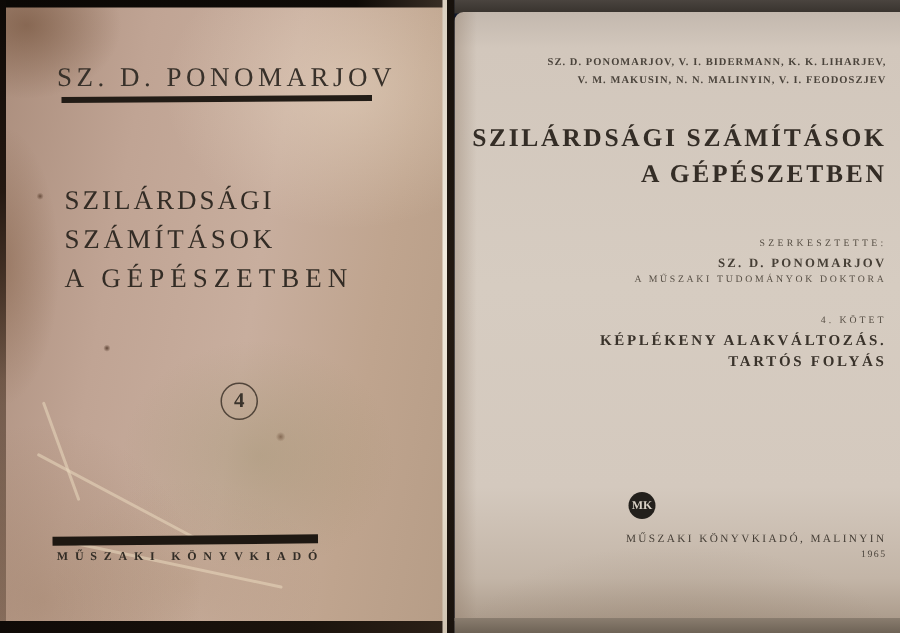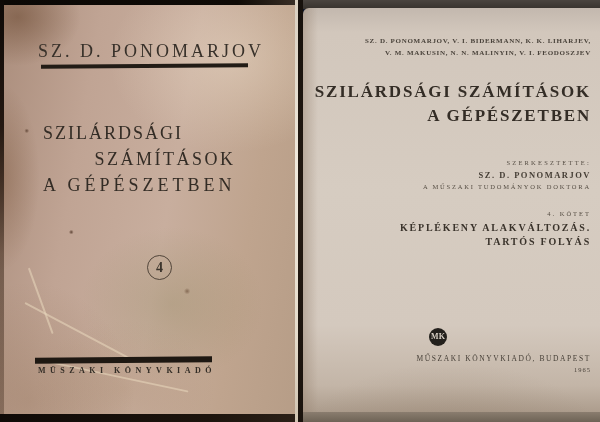--- a/index.html
+++ b/index.html
@@ -29,21 +29,21 @@
   .crack1{left:18px;top:330px;width:120px;height:1.5px;transform:rotate(28deg);}
   .crack2{left:40px;top:375px;width:150px;height:1.5px;transform:rotate(12deg);}
   .crack3{left:6px;top:300px;width:70px;height:1.5px;transform:rotate(70deg);}
   .cover-author{
     position:absolute;left:38px;top:41px;width:214px;text-align:center;
     font-size:18px;letter-spacing:3px;color:#38312a;white-space:nowrap;
   }
   .cover-rule{position:absolute;left:41px;top:64px;width:207px;height:4px;background:#221c16;transform:rotate(-.4deg);}
   .cover-title{position:absolute;left:43px;top:120px;color:#332c25;font-weight:normal;font-size:18px;line-height:26px;}
   .cover-title .l1{letter-spacing:2px;}
-  .cover-title .l2{letter-spacing:2.5px;text-align:right;}
+  .cover-title .l2{letter-spacing:2.5px;}
   .cover-title .l3{letter-spacing:4px;}
   .vol-badge{
     position:absolute;left:147px;top:255px;width:23px;height:23px;border-radius:50%;
     border:1.5px solid rgba(62,52,42,.85);color:#3b342c;
     font-size:14px;line-height:23px;text-align:center;font-weight:bold;
   }
   .cover-bar{position:absolute;left:35px;top:357px;width:177px;height:5.5px;background:#1e1812;transform:rotate(-.5deg);}
   .cover-pub{
     position:absolute;left:31px;top:366px;width:185px;text-align:right;
     font-size:8px;font-weight:bold;letter-spacing:4.5px;color:#332d26;white-space:nowrap;
@@ -68,21 +68,21 @@
   .tp-authors2{top:41px;font-size:7px;font-weight:bold;letter-spacing:.7px;color:#4a433b;}
   .tp-title1{top:74px;font-size:17px;font-weight:bold;letter-spacing:1.8px;color:#342d26;}
   .tp-title2{top:98px;font-size:17px;font-weight:bold;letter-spacing:1.8px;color:#342d26;}
   .tp-ed-label{top:151px;font-size:6.5px;letter-spacing:2.2px;color:#564e44;}
   .tp-ed-name{top:162px;font-size:8.5px;font-weight:bold;letter-spacing:1.5px;color:#453e35;}
   .tp-ed-degree{top:175px;font-size:6.5px;letter-spacing:1.8px;color:#564e44;}
   .tp-volume{top:202px;font-size:6.5px;letter-spacing:2px;color:#564e44;}
   .tp-sub1{top:214px;font-size:10px;font-weight:bold;letter-spacing:1.8px;color:#3a332b;}
   .tp-sub2{top:228px;font-size:10px;font-weight:bold;letter-spacing:1.8px;color:#3a332b;}
   .tp-logo{
-    position:absolute;left:126px;top:320px;width:18px;height:18px;border-radius:50%;
+    position:absolute;left:116px;top:320px;width:18px;height:18px;border-radius:50%;
     background:#23201c;color:#d8d0c5;text-align:center;
     font-size:8px;font-weight:bold;line-height:18px;letter-spacing:0;
   }
   .tp-pub{top:346px;font-size:7.5px;letter-spacing:1.6px;color:#453e36;}
   .tp-year{top:358px;font-size:6.5px;letter-spacing:1px;color:#4a433b;}
   .tpage-bottom-edge{position:absolute;left:303px;top:412px;width:297px;height:10px;background:linear-gradient(180deg,#8a7d6f,#6e6356);}
 </style>
 </head>
 <body>
 
@@ -116,18 +116,18 @@
     <div class="centered tp-title1">SZILÁRDSÁGI  SZÁMÍTÁSOK</div>
     <div class="centered tp-authors2">V. M. MAKUSIN, N. N. MALINYIN, V. I. FEODOSZJEV</div>
     <div class="centered tp-title2">A GÉPÉSZETBEN</div>
     <div class="centered tp-ed-label">SZERKESZTETTE:</div>
     <div class="centered tp-ed-name">SZ. D. PONOMARJOV</div>
     <div class="centered tp-ed-degree">A MŰSZAKI TUDOMÁNYOK DOKTORA</div>
     <div class="centered tp-volume">4. KÖTET</div>
     <div class="centered tp-sub2">TARTÓS FOLYÁS</div>
     <div class="centered tp-sub1">KÉPLÉKENY ALAKVÁLTOZÁS.</div>
     <div class="tp-logo">MK</div>
-    <div class="centered tp-pub">MŰSZAKI KÖNYVKIADÓ, BUDAPEST</div>
+    <div class="centered tp-pub">MŰSZAKI KÖNYVKIADÓ, MALINYIN</div>
     <div class="centered tp-year">1965</div>
   </div>
   <div class="tpage-bottom-edge"></div>
 
 </div>
 
 </body></html>

